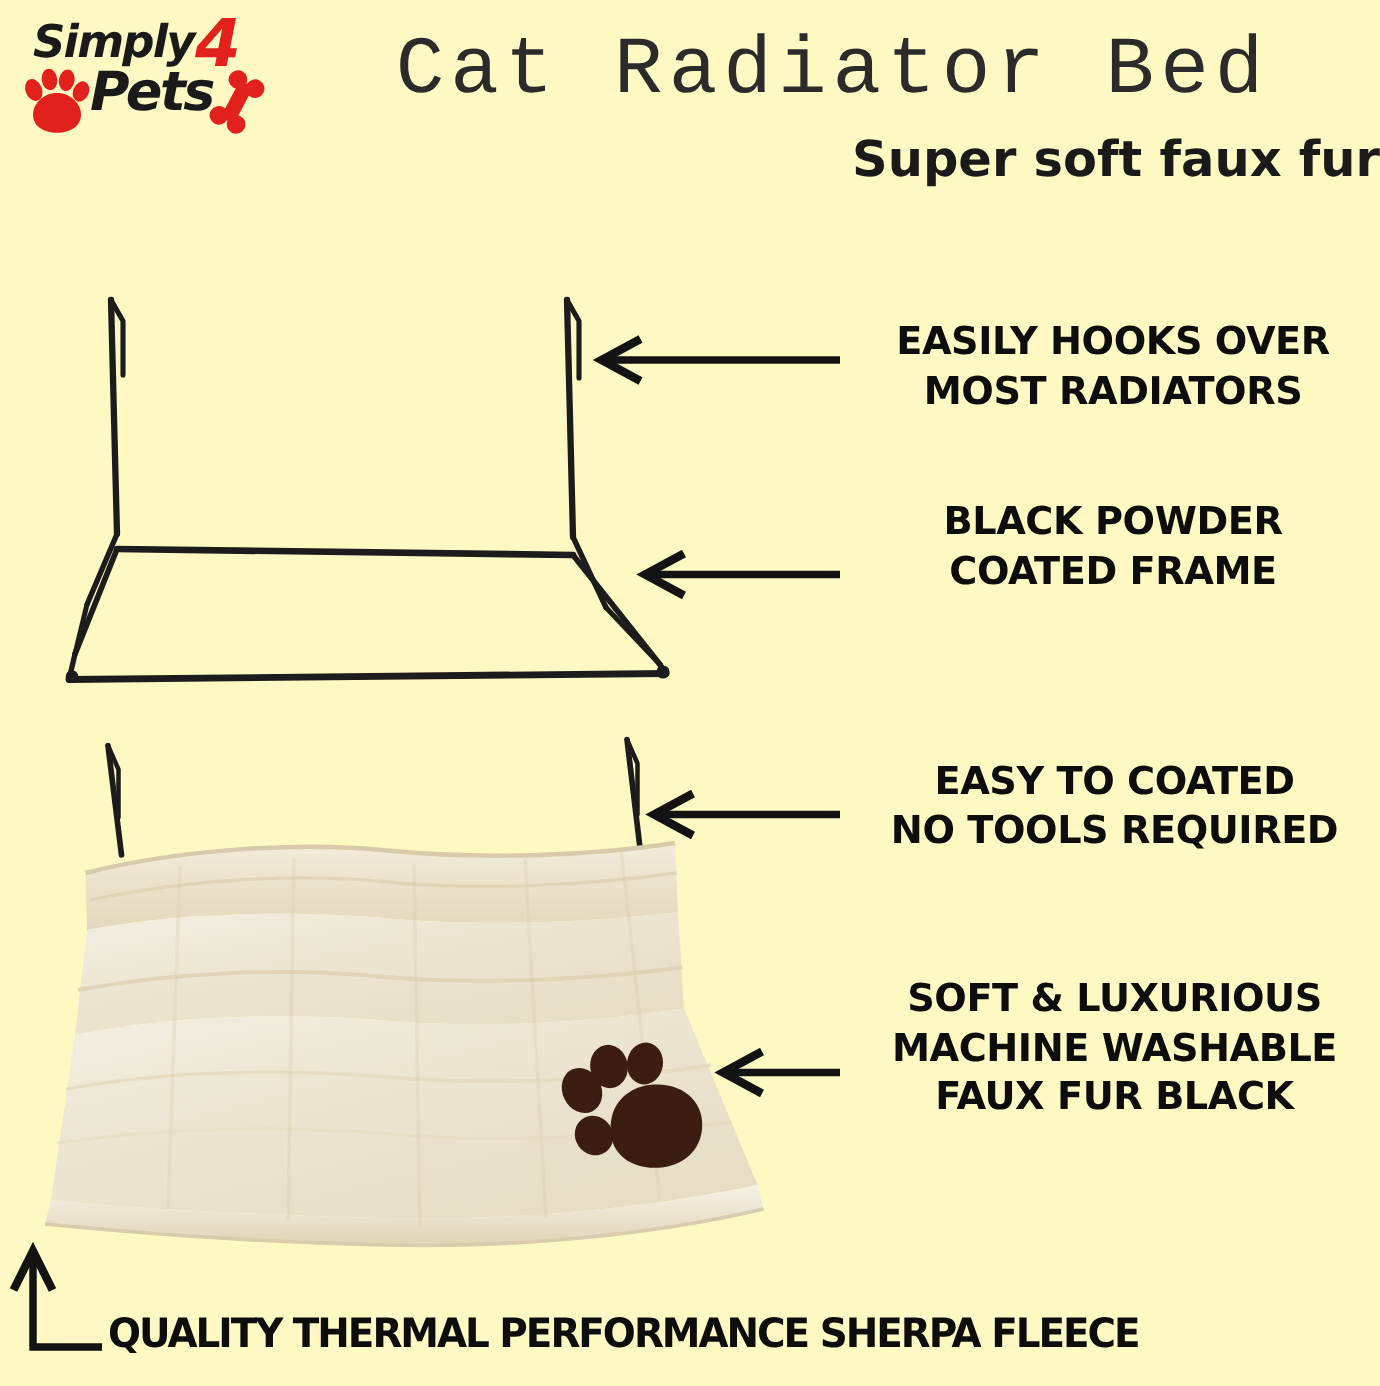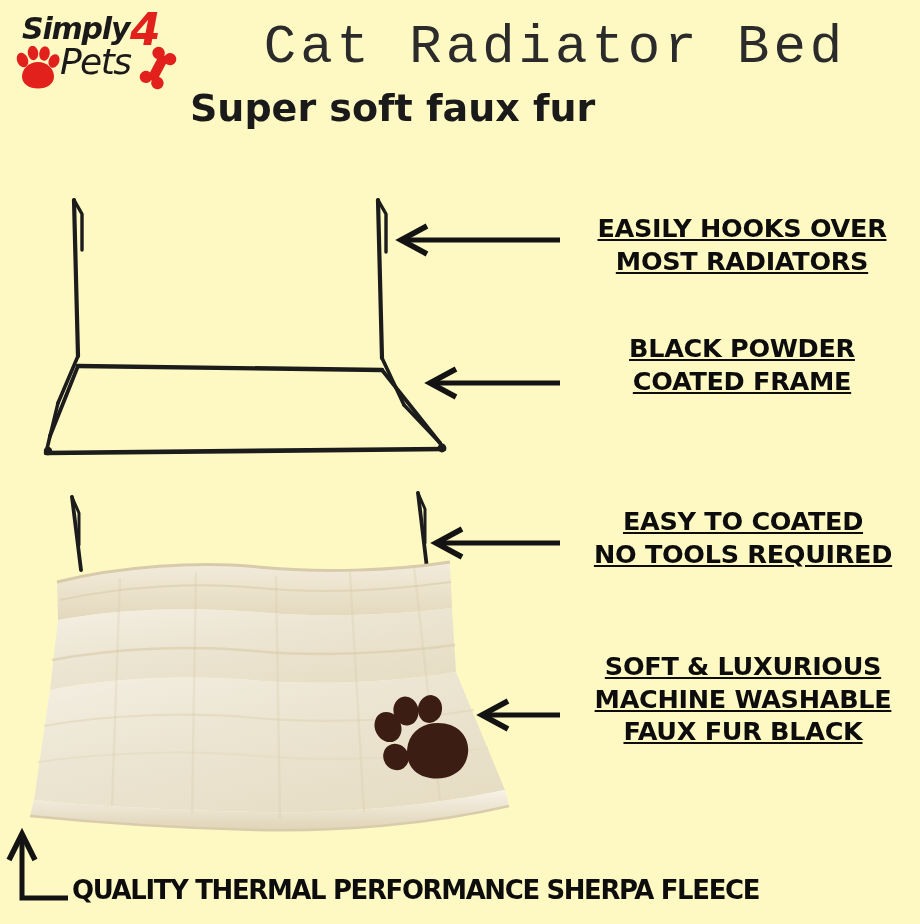--- a/index.html
+++ b/index.html
@@ -46,21 +46,21 @@
     font-size: 44px;
     font-style: italic;
     color: #e2201c;
     line-height: 1;
   }
   .logo-pets {
     position: absolute;
     left: 52px;
     top: 32px;
     font-family: "DejaVu Sans", sans-serif;
-    font-weight: normal;
+    font-weight: bold;
     font-size: 36px;
     font-style: italic;
     letter-spacing: -1.6px;
     color: #1a1a1a;
     line-height: 1;
   }
   .logo-paw { position: absolute; left: 6px; top: 34px; }
   .logo-bone { position: absolute; left: 131px; top: 34px; }
 
   
@@ -76,41 +76,40 @@
     letter-spacing: 4px;
     color: #2b2b2b;
     line-height: 1.05;
     white-space: nowrap;
   }
   #subtitle {
     position: absolute;
     left: 190px;
     top: 88px;
     width: 730px;
-    text-align: left;
-    font-family: "DejaVu Sans", sans-serif;
-    font-weight: bold;
-    font-size: 38px;
+    text-align: right;
+    font-family: "DejaVu Sans", sans-serif;
+    font-weight: bold;
+    font-size: 33px;
     letter-spacing: 0px;
     color: #1a1a1a;
     line-height: 1.1;
     white-space: nowrap;
   }
 
   
   .callout {
     position: absolute;
     font-family: "DejaVu Sans", sans-serif;
     font-weight: bold;
     font-size: 25.5px;
     line-height: 1.28;
     color: #0d0d0d;
     text-align: center;
     letter-spacing: -0.3px;
-    text-decoration: underline;
   }
   #callout-1 { left: 567px; top: 212px; width: 350px; }
   #callout-2 { left: 567px; top: 332px; width: 350px; }
   #callout-3 { left: 567px; top: 505px; width: 352px; }
   #callout-4 { left: 567px; top: 650px; width: 352px; }
 
   #bottom-caption {
     position: absolute;
     left: 72px;
     top: 876px;

